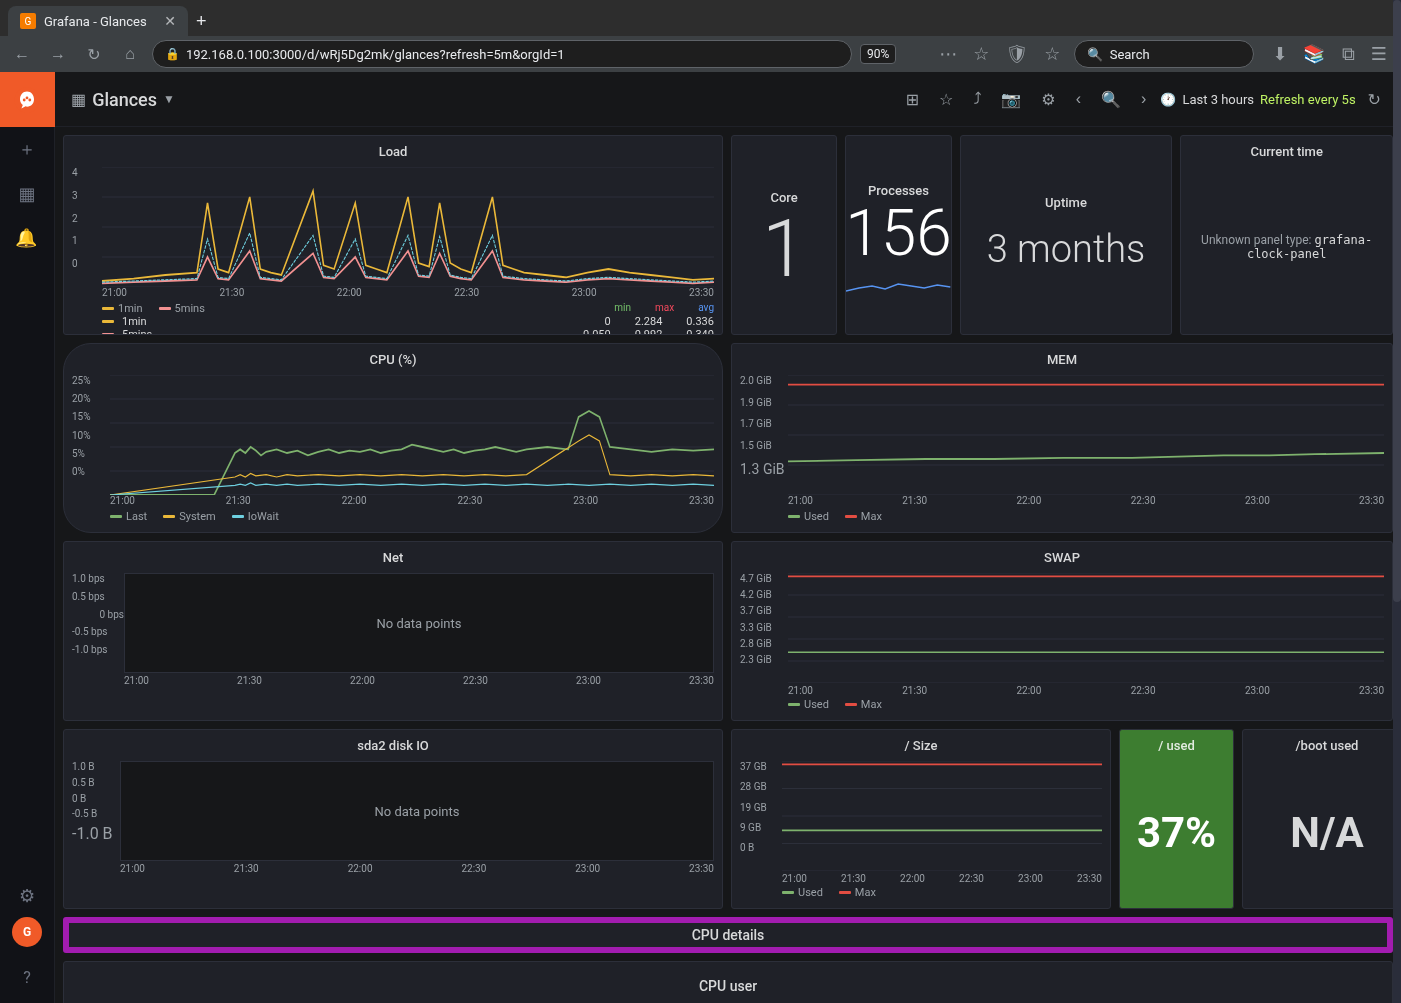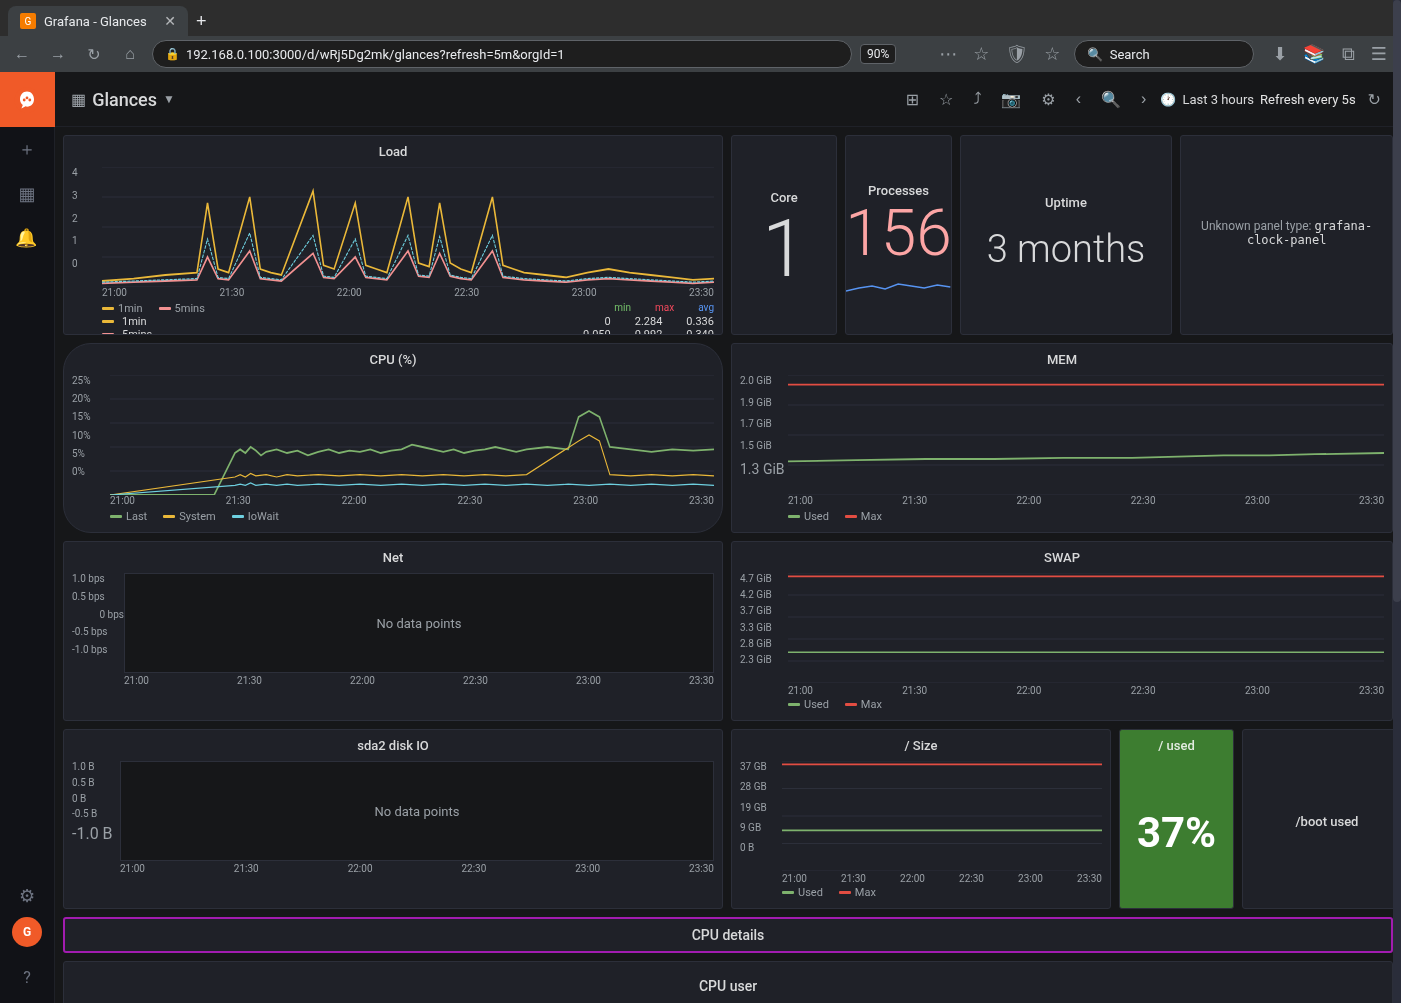--- a/index.html
+++ b/index.html
@@ -139,21 +139,21 @@
     .top-bar-spacer { flex: 1; }
     .top-bar-actions { display: flex; align-items: center; gap: 8px; }
     .tb-btn {
       background: none; border: none; color: #9aa0a6; cursor: pointer;
       font-size: 16px; padding: 4px 6px; height: 32px; display: flex; align-items: center;
     }
     .time-range {
       display: flex; align-items: center; gap: 6px;
       color: #d8d9da; font-size: 13px;
     }
-    .refresh-text { color: #e5e5e5; font-size: 13px; cursor: pointer; }
+    .refresh-text { color: #bef264; font-size: 13px; cursor: pointer; }
     .refresh-btn {
       background: none; border: none; color: #9aa0a6; cursor: pointer;
       font-size: 16px; padding: 4px;
     }
 
     .panel {
       background: #1f2128;
       border: 1px solid #2c2f3a;
       border-radius: 3px;
       display: flex;
@@ -224,21 +224,21 @@
       margin-bottom: 8px;
     }
     .row4 {
       display: grid;
       grid-template-columns: 660px calc(380px) calc(115px) calc(170px);
       gap: 8px;
       margin-bottom: 8px;
     }
     .cpu-details-banner {
       background: #1f2128;
-      border: 2px solid #a21caf;
+      border: 6px solid #a21caf;
       height: 36px;
       display: flex; align-items: center; justify-content: center;
       color: #d8d9da; font-size: 14px; font-weight: 500;
       margin-bottom: 8px; cursor: pointer; border-radius: 3px;
     }
 
     
     .scroll-track {
       position: absolute; right: 0; top: 0; bottom: 0; width: 8px;
       background: #2a2d3a;
@@ -418,34 +418,35 @@
 
         <div style="display:grid;grid-template-columns:1fr 1fr 2fr 2fr;gap:8px;">
 
           <div class="panel" style="min-height:140px;align-items:center;justify-content:center;display:flex;flex-direction:column;">
             <div class="panel-title">Core</div>
             <div style="font-size:80px;color:#d8d9da;font-weight:300;text-align:center;line-height:1;">1</div>
           </div>
 
           <div class="panel" style="min-height:140px;align-items:center;justify-content:center;display:flex;flex-direction:column;">
             <div class="panel-title">Processes</div>
-            <div style="font-size:64px;color:#fca5a5;font-weight:300;text-align:left;line-height:1;">156</div>
+            <div style="font-size:64px;color:#ffffff;font-weight:300;text-align:left;line-height:1;">156</div>
             <div style="height:30px;width:100%;">
               <svg viewBox="0 0 120 30" preserveAspectRatio="none" style="width:100%;height:100%;">
                 <polyline points="0,25 15,22 30,20 45,23 60,18 75,20 90,22 105,19 120,21" stroke="#5794f2" stroke-width="1.5" fill="none"></polyline>
               </svg>
             </div>
           </div>
 
           <div class="panel" style="min-height:140px;align-items:center;justify-content:center;display:flex;flex-direction:column;">
             <div class="panel-title">Uptime</div>
             <div style="font-size:38px;color:#d8d9da;font-weight:300;text-align:center;line-height:1;padding:16px;">3 months</div>
           </div>
 
           <div class="panel" style="min-height:140px;">
+            <div class="panel-title">Current time</div>
             <div class="panel-content" style="display:flex;align-items:center;justify-content:center;">
               <div class="unknown-panel-msg">
                 Unknown panel type: <span class="unknown-panel-code">grafana-clock-panel</span>
               </div>
             </div>
           </div>
 
         </div>
       </div>
 
@@ -705,20 +706,23 @@
 
         <div class="panel disk-used-panel" style="height:180px;">
           <div class="panel-title" style="color:rgba(255,255,255,0.85);">/ used</div>
           <div style="flex:1;display:flex;align-items:center;justify-content:center;">
             <div class="disk-used-value">37%</div>
           </div>
         </div>
 
         <div class="panel boot-used-panel" style="height:180px;">
           <div class="panel-title">/boot used</div>
+          <div style="flex:1;display:flex;align-items:center;justify-content:center;">
+            <div class="boot-used-value">N/A</div>
+          </div>
         </div>
       </div>
 
       <div class="cpu-details-banner">
         <span>CPU details</span>
       </div>
 
       <div style="background:#1f2128;border:1px solid #2c2f3a;border-radius:3px;height:50px;display:flex;align-items:center;justify-content:center;color:#d8d9da;font-size:14px;font-weight:500;">
         <span>CPU user</span>
       </div>

